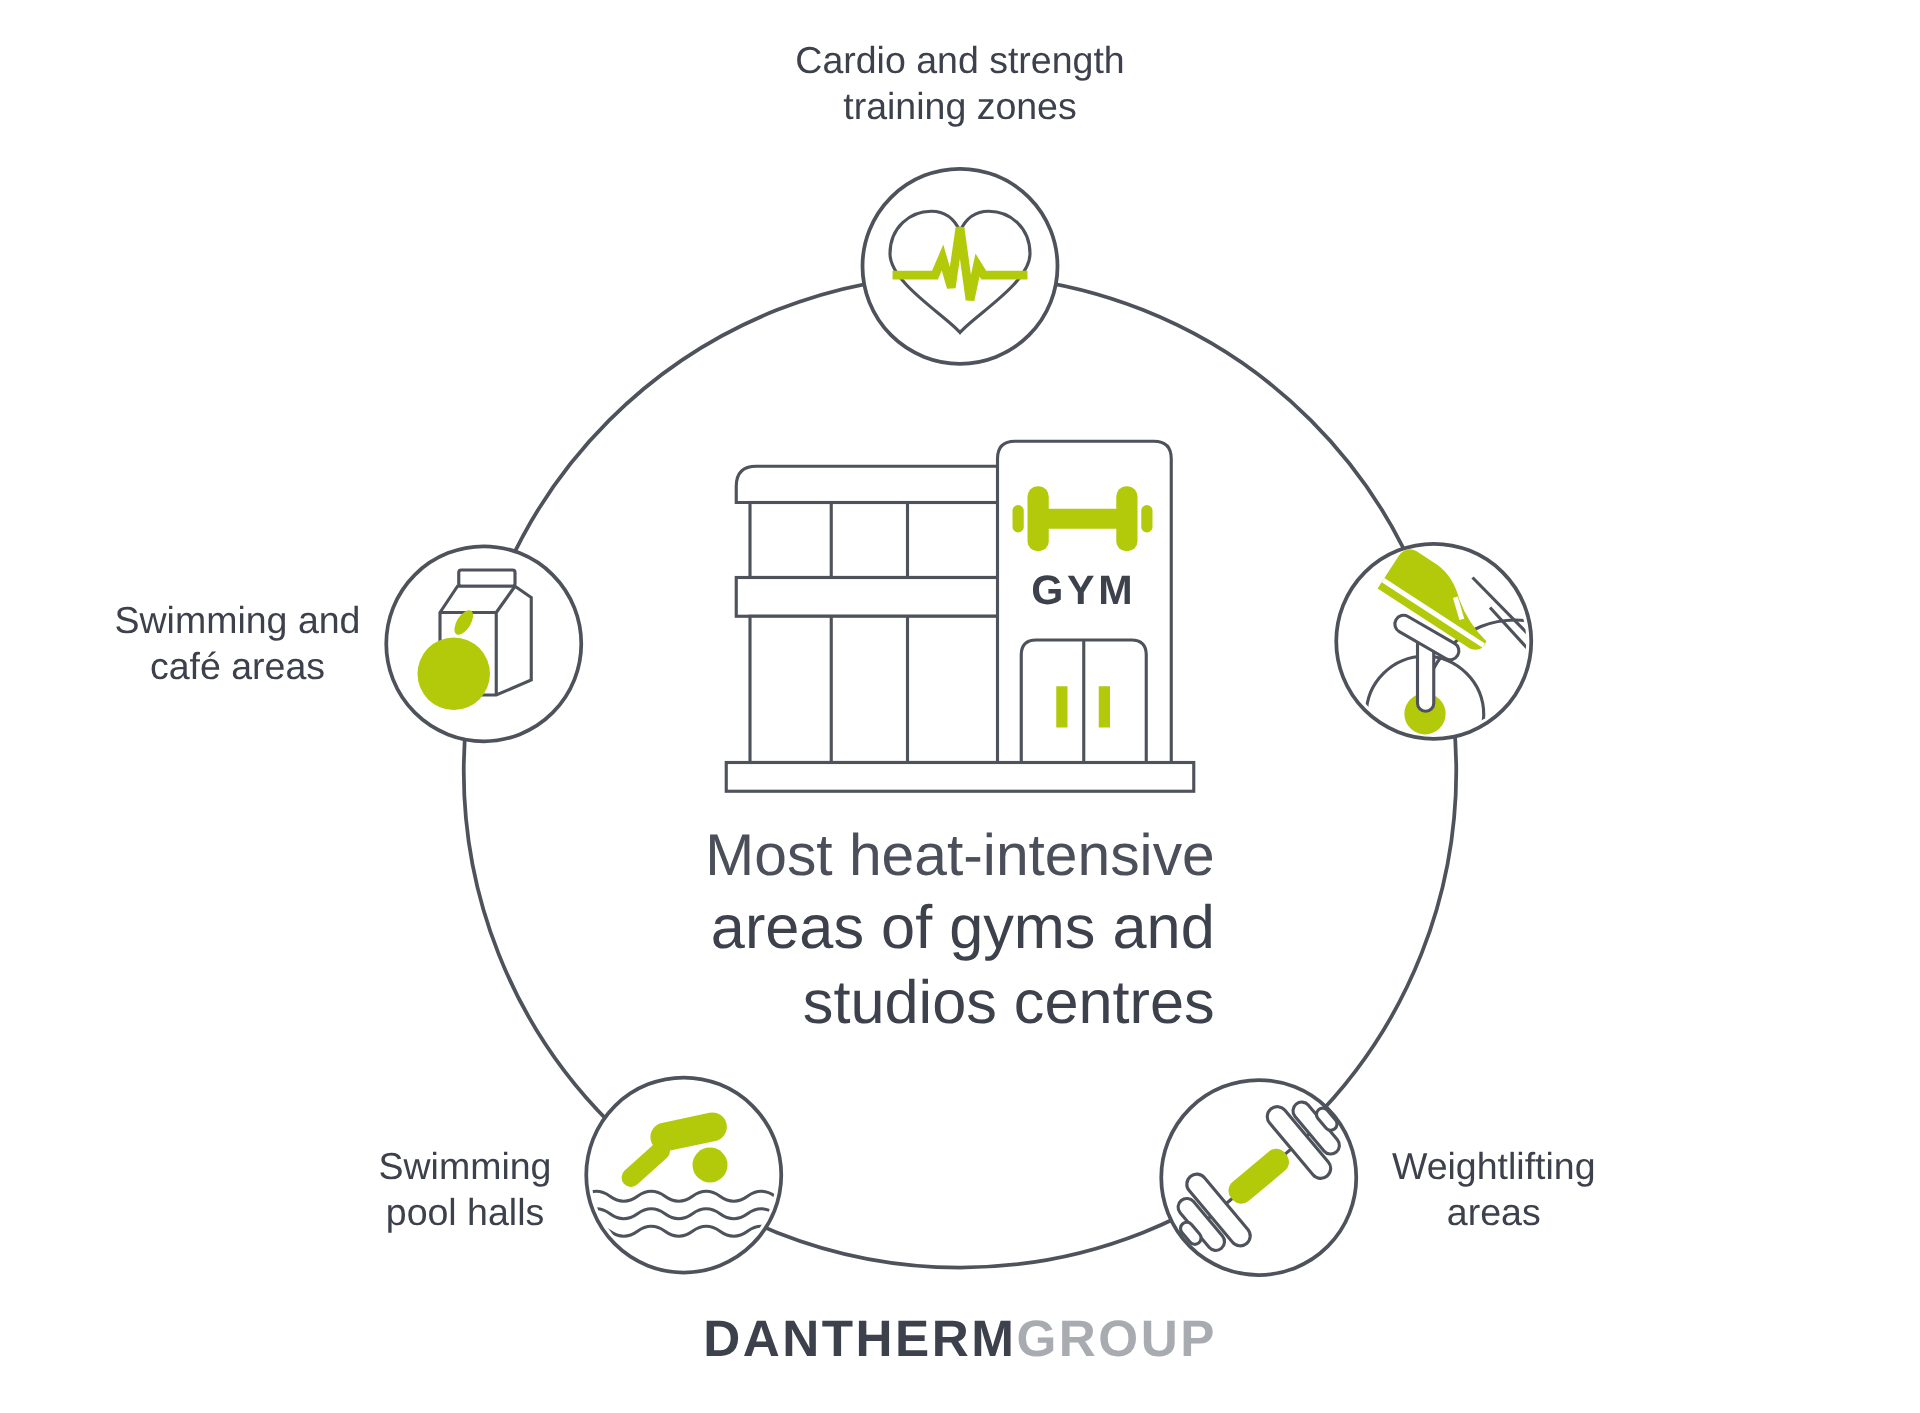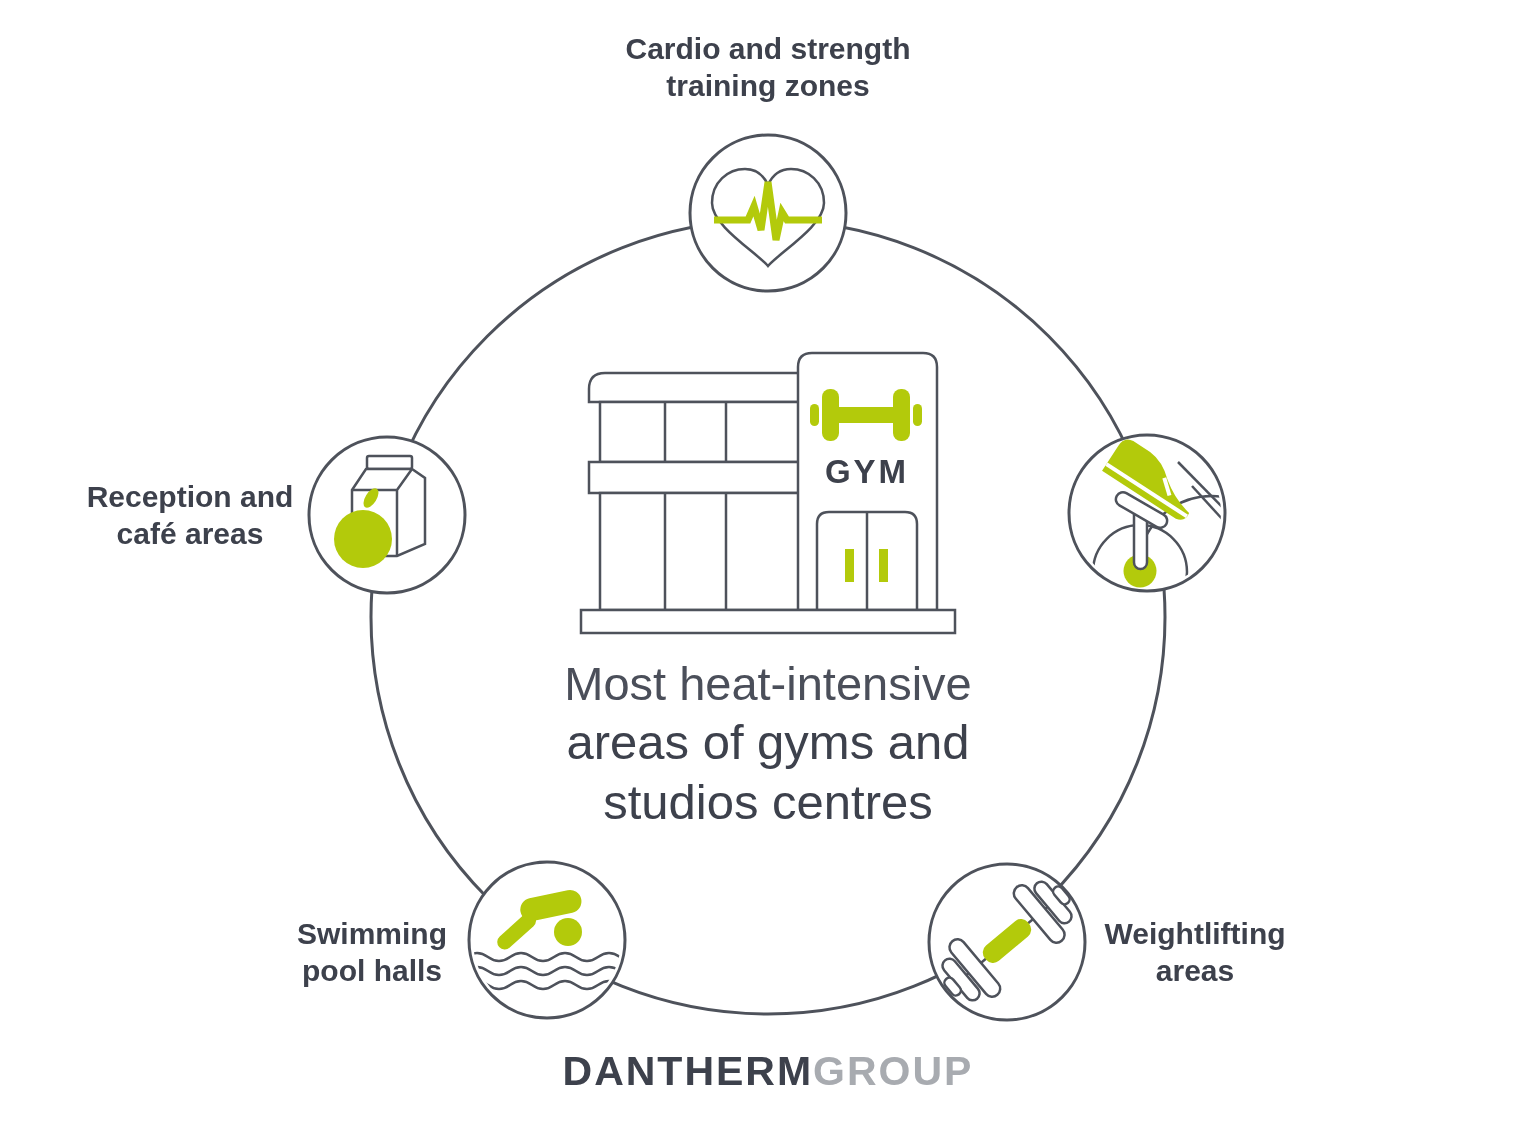--- a/index.html
+++ b/index.html
@@ -26,27 +26,27 @@
   .ecg {fill:none;stroke:var(--accent);stroke-width:7;stroke-linejoin:miter;}
   .whtln{stroke:#fff;stroke-width:4;fill:none;}
   .gym-sign{
     font-family:"Liberation Sans",sans-serif;font-weight:bold;font-size:33px;
     letter-spacing:3px;fill:var(--dark);text-anchor:middle;
   }
 
   
   .label{
     position:absolute;transform:translateX(-50%);text-align:center;
-    font-weight:bold;font-size:30px;line-height:37px;color:var(--dark);
+    font-weight:normal;font-size:30px;line-height:37px;color:var(--dark);
     white-space:nowrap;
   }
   .label span{display:block;}
   .title{
     position:absolute;left:768px;top:656px;transform:translateX(-50%);
-    text-align:center;white-space:nowrap;
+    text-align:right;white-space:nowrap;
   }
   .title .t1{font-size:47px;font-weight:400;color:var(--title-light);line-height:56px;}
   .title .t2{font-size:49px;font-weight:normal;color:var(--dark);line-height:60px;}
   .logo{
     position:absolute;left:768px;top:1048px;transform:translateX(-50%);
     font-size:41px;font-weight:700;letter-spacing:2px;white-space:nowrap;line-height:46px;
   }
   .logo-a{color:var(--dark);}
   .logo-b{color:var(--logo-gray);}
 </style>
@@ -175,21 +175,21 @@
     <span>Swimming</span>
     <span>pool halls</span>
   </div>
 
   <div class="label" style="left:1195px;top:915px">
     <span>Weightlifting</span>
     <span>areas</span>
   </div>
 
   <div class="label" style="left:190px;top:478px">
-    <span>Reception and</span>
+    <span>Swimming and</span>
     <span>café areas</span>
   </div>
 
   <div class="title">
     <div class="t1">Most heat-intensive</div>
     <div class="t2">areas of gyms and</div>
     <div class="t2">studios centres</div>
   </div>
 
   <div class="logo">

